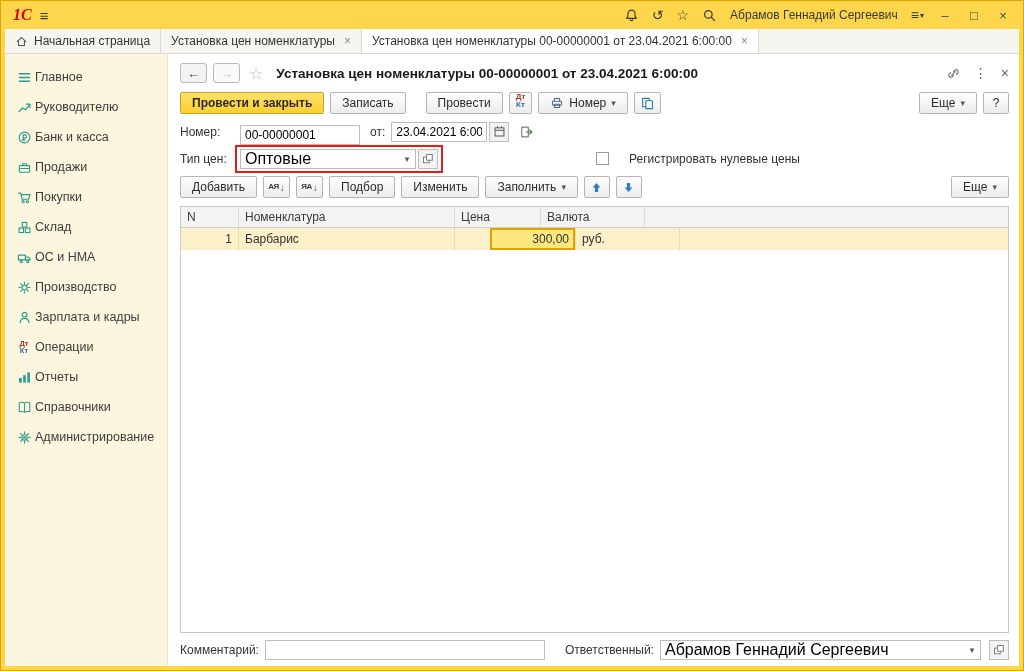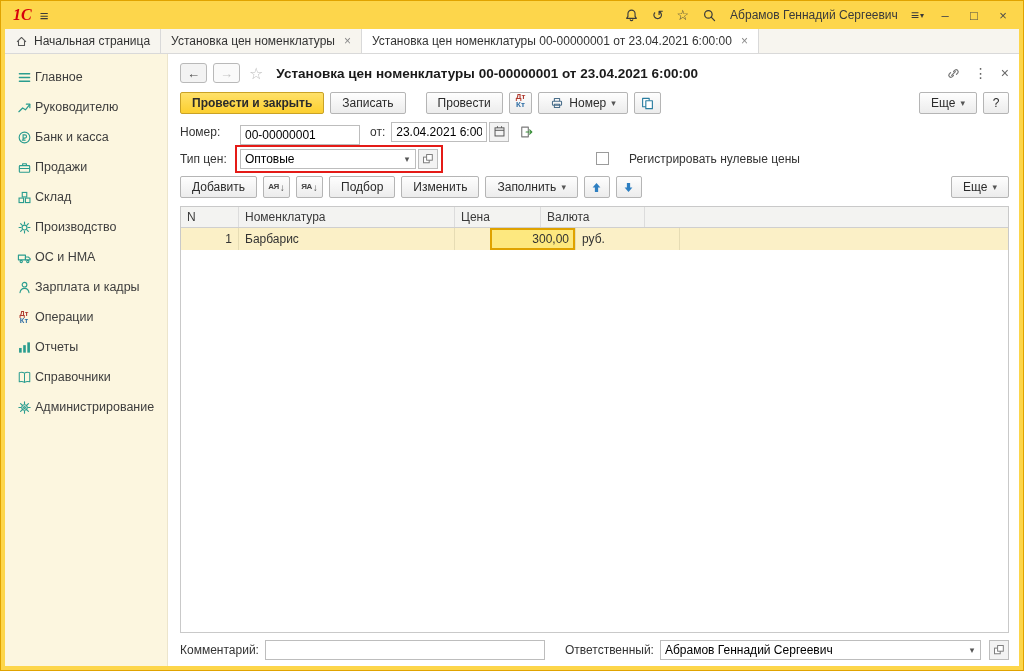--- a/index.html
+++ b/index.html
@@ -61,21 +61,21 @@
 
   
   .field-row { display:flex; align-items:center; height:27px; gap:6px; flex:none; }
   .f-label { width:54px; flex:none; color:#333; }
   .txt { height:20px; border:1px solid #bdbdbd; font-size:12px; padding:0 4px; font-family:inherit; background:#fff; }
   .number { width:120px;margin-top:6px; }
   .input-group { display:flex; align-items:center; }
   .date { width:96px; }
   .mini-btn { width:20px; height:20px; border:1px solid #bdbdbd; background:#f3f3f3; display:inline-flex; align-items:center; justify-content:center; padding:0; margin-left:2px; cursor:pointer; }
   .combo { display:flex; align-items:center; border:1px solid #bdbdbd; height:20px; background:#fff; }
-  .combo input { border:none; outline:none; height:18px; font-size:12px; padding:0 4px; flex:1; min-width:0; font-family:inherit; }
+  .combo input { border:none; outline:none; height:18px; font-size:16px; padding:0 4px; flex:1; min-width:0; font-family:inherit; }
   .combo .dd { width:16px; text-align:center; font-size:9px; color:#555; cursor:pointer; }
   .combo.price { width:176px; flex:none; }
   .combo-wrap { position:relative; display:flex; align-items:center; }
   .annotation { position:absolute; left:-5px; top:-4px; right:-5px; bottom:-4px; border:2px solid #e41b17; pointer-events:none; }
   .checkbox-group { display:flex; align-items:center; gap:20px; margin-left:152px; }
   input[type=checkbox] { appearance:none; width:13px; height:13px; border:1px solid #9b9b9b; background:#fff; cursor:pointer; }
 
   .sort { width:27px; padding:0 2px; justify-content:center; gap:1px; }
   .sort-letters { font-size:8px; line-height:1; letter-spacing:-0.5px; font-weight:bold; color:#444; }
   .sort-arrow { font-size:10px; color:#555; }
@@ -194,47 +194,57 @@
           <span class="side-icon">
               <svg width="15" height="15" viewBox="0 0 16 16" fill="none" stroke="currentColor" stroke-width="1.2" stroke-linejoin="round">
                 <rect x="2.5" y="6" width="11" height="7" rx="0.8"></rect>
                 <path d="M6 6V4h4v2M2.5 9h11"></path>
               </svg>
             </span>
           <span class="side-label">Продажи</span>
         </div>
         <div class="side-item">
           <span class="side-icon">
+              <svg width="15" height="15" viewBox="0 0 16 16" fill="none" stroke="currentColor" stroke-width="1.2" stroke-linecap="round" stroke-linejoin="round">
+                <path d="M1.8 3.3h2l1.8 6.6h6.7l1.7-5H4.5"></path>
+                <circle cx="6.5" cy="12.4" r="1.2"></circle>
+                <circle cx="11" cy="12.4" r="1.2"></circle>
+              </svg>
+            </span>
+          <span class="side-label">Покупки</span>
+        </div>
+        <div class="side-item">
+          <span class="side-icon">
               <svg width="15" height="15" viewBox="0 0 16 16" fill="none" stroke="currentColor" stroke-width="1.2">
                 <rect x="2.2" y="8.6" width="4.8" height="4.8"></rect>
                 <rect x="9" y="8.6" width="4.8" height="4.8"></rect>
                 <rect x="5.6" y="2.6" width="4.8" height="4.8"></rect>
               </svg>
             </span>
           <span class="side-label">Склад</span>
-        </div>
-        <div class="side-item">
-          <span class="side-icon">
-              <svg width="15" height="15" viewBox="0 0 16 16" fill="none" stroke="currentColor" stroke-width="1.2" stroke-linecap="round">
-                <circle cx="8" cy="8" r="2.6"></circle>
-                <path d="M8 2.2v2M8 11.8v2M2.2 8h2M11.8 8h2M3.9 3.9l1.5 1.5M10.6 10.6l1.5 1.5M12.1 3.9l-1.5 1.5M5.4 10.6l-1.5 1.5"></path>
-              </svg>
-            </span>
-          <span class="side-label">Производство</span>
         </div>
         <div class="side-item">
           <span class="side-icon">
               <svg width="15" height="15" viewBox="0 0 16 16" fill="none" stroke="currentColor" stroke-width="1.2" stroke-linejoin="round">
                 <rect x="1.5" y="5.5" width="7.5" height="5"></rect>
                 <path d="M9 7.5h3.2l1.8 1.8v1.2H9z"></path>
                 <circle cx="4.5" cy="12.3" r="1.2"></circle>
                 <circle cx="11.5" cy="12.3" r="1.2"></circle>
               </svg>
             </span>
           <span class="side-label">ОС и НМА</span>
+        </div>
+        <div class="side-item">
+          <span class="side-icon">
+              <svg width="15" height="15" viewBox="0 0 16 16" fill="none" stroke="currentColor" stroke-width="1.2" stroke-linecap="round">
+                <circle cx="8" cy="8" r="2.6"></circle>
+                <path d="M8 2.2v2M8 11.8v2M2.2 8h2M11.8 8h2M3.9 3.9l1.5 1.5M10.6 10.6l1.5 1.5M12.1 3.9l-1.5 1.5M5.4 10.6l-1.5 1.5"></path>
+              </svg>
+            </span>
+          <span class="side-label">Производство</span>
         </div>
         <div class="side-item">
           <span class="side-icon">
               <svg width="15" height="15" viewBox="0 0 16 16" fill="none" stroke="currentColor" stroke-width="1.2" stroke-linecap="round">
                 <circle cx="8" cy="5" r="2.5"></circle>
                 <path d="M3.2 13.5c.4-3 2.3-4.6 4.8-4.6s4.4 1.6 4.8 4.6"></path>
               </svg>
             </span>
           <span class="side-label">Зарплата и кадры</span>
         </div>

